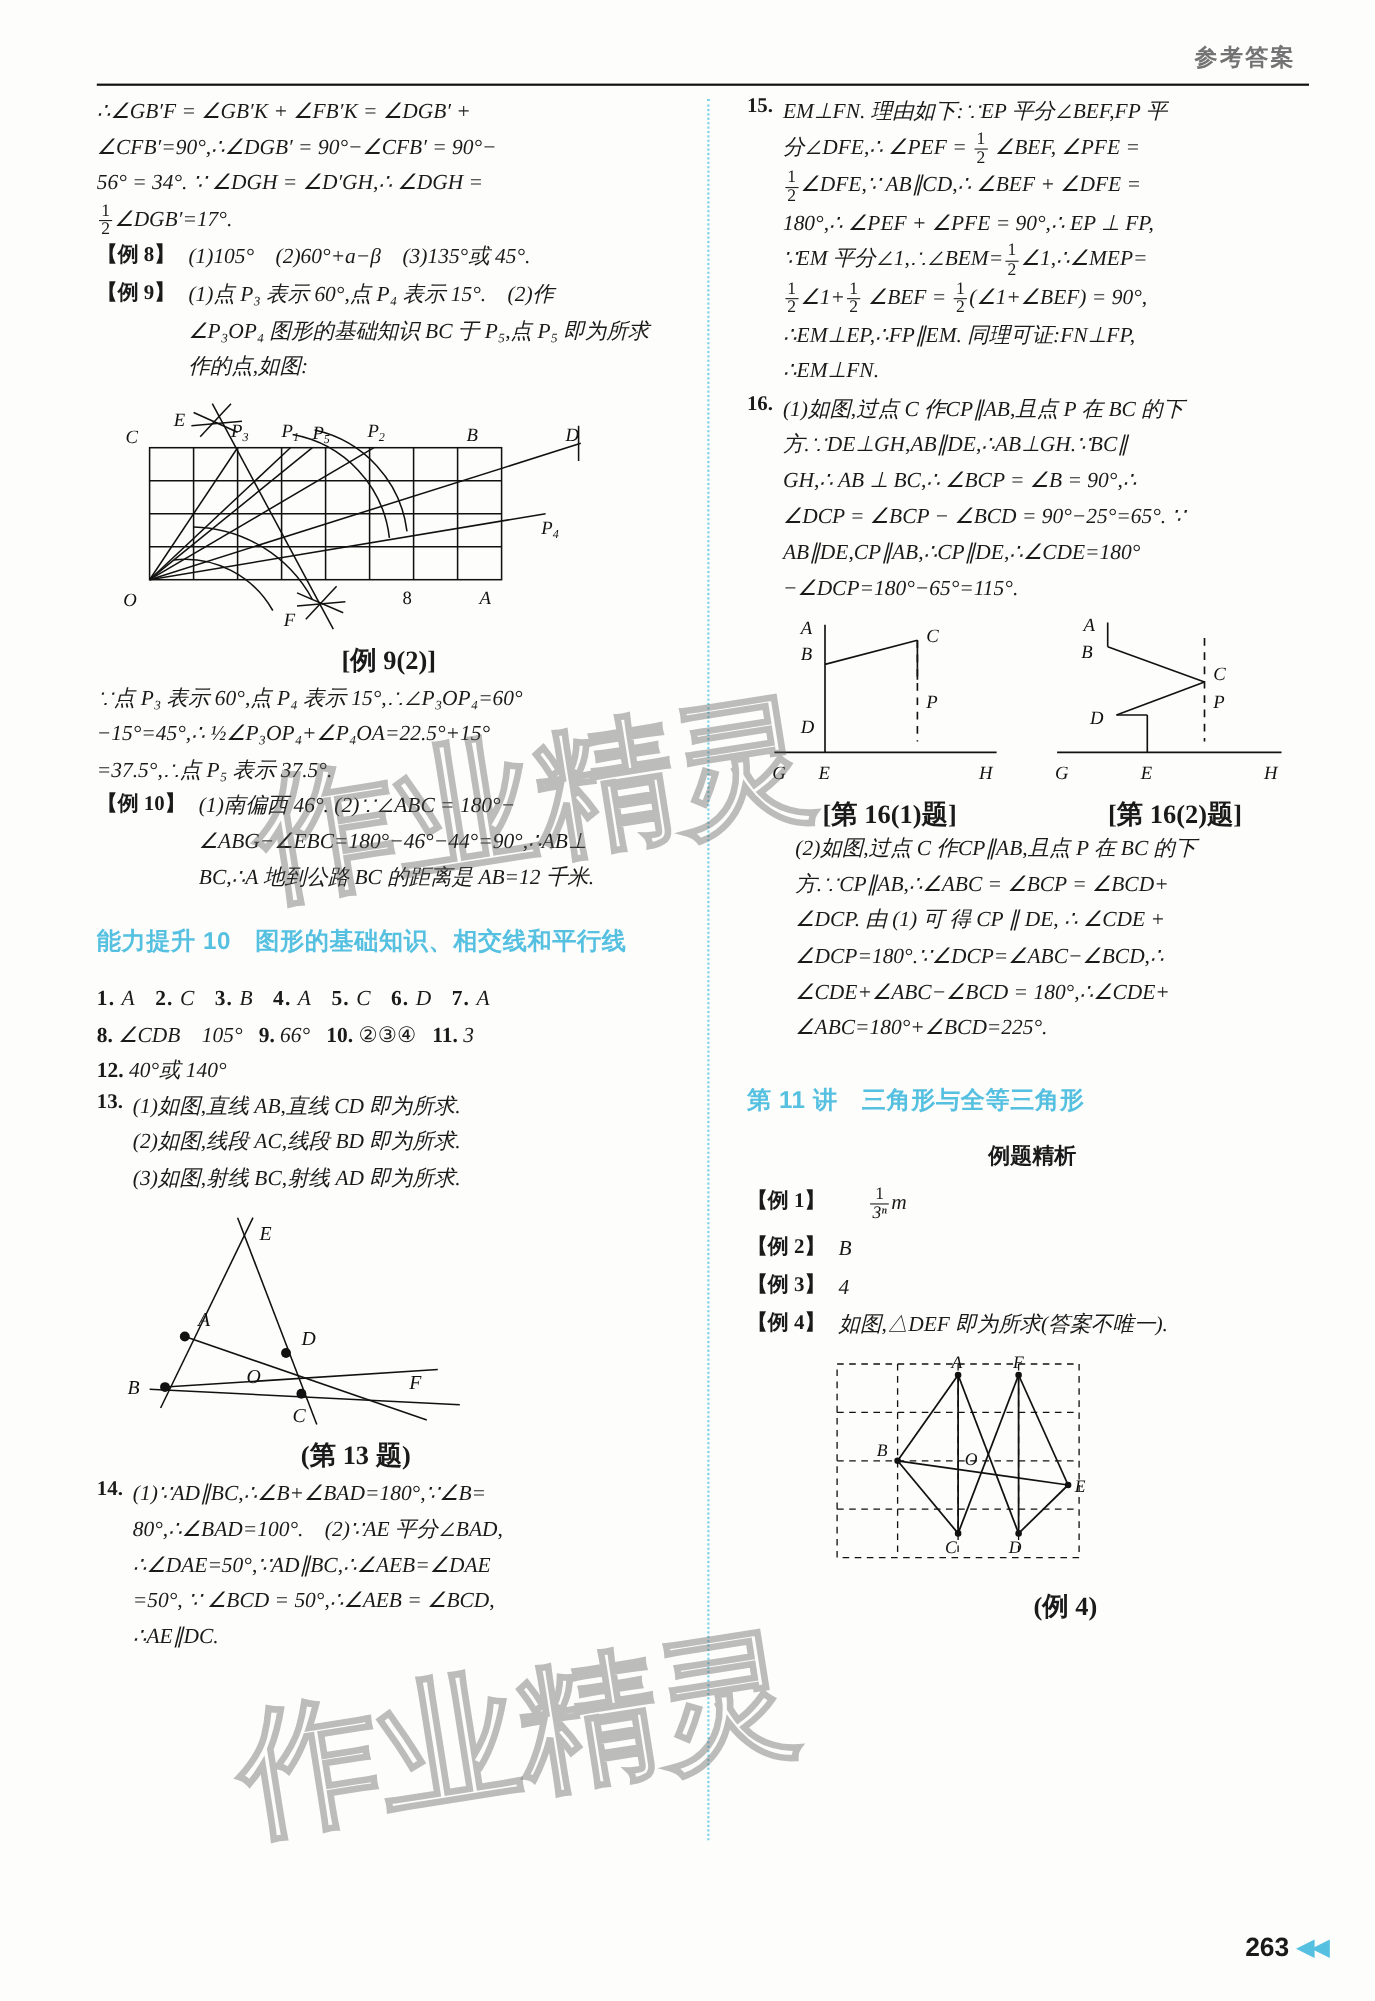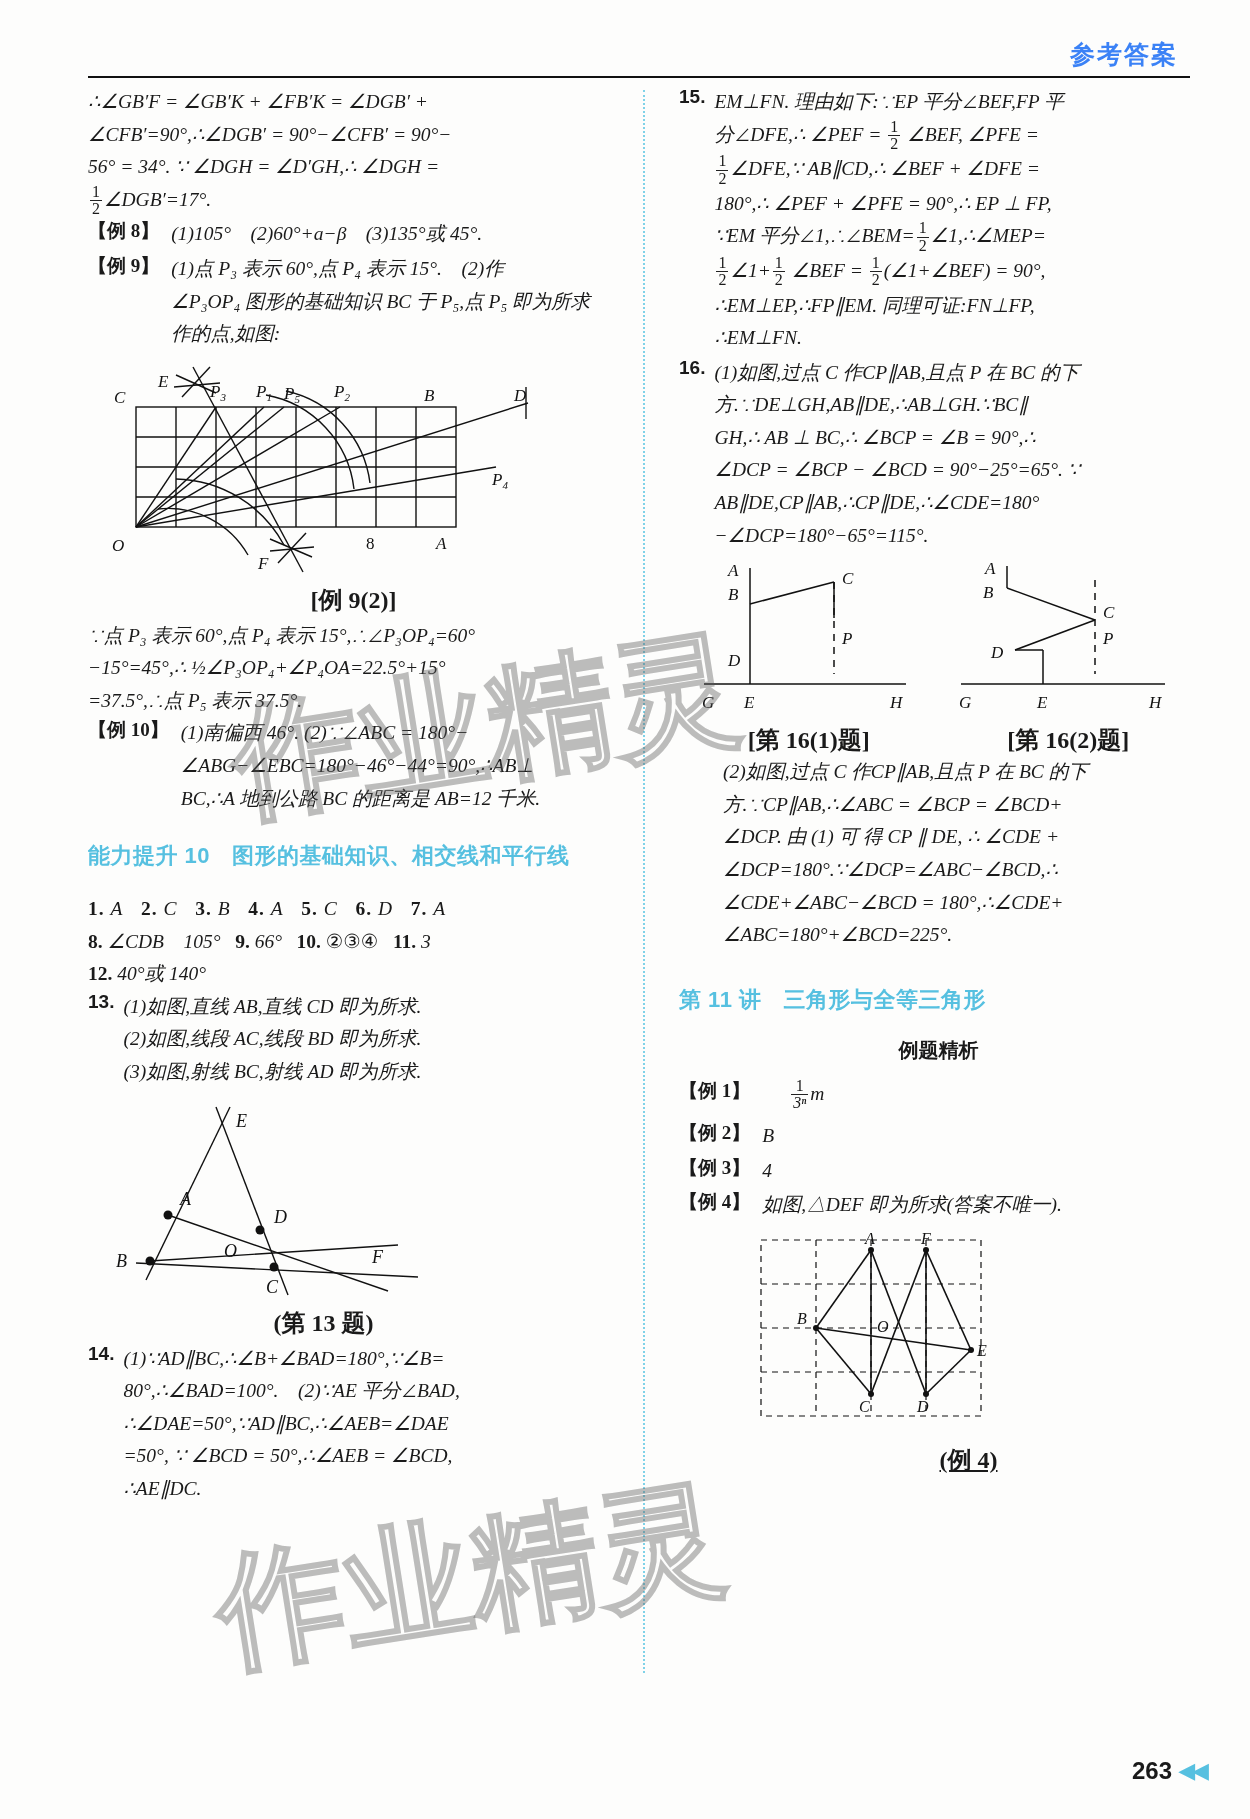--- a/index.html
+++ b/index.html
@@ -15,23 +15,23 @@
   .page {
     position: absolute; inset: 0;
     background: #fdfdfc;
   }
   
   .runhead {
     position: absolute;
     top: 38px; right: 72px;
     font-family: Liberation Serif, serif;
     font-weight: bold;
-    font-size: 25px;
+    font-size: 21px;
     letter-spacing: 2px;
-    color: #3b82f6;
+    color: #737373;
   }
   .runrule {
     position: absolute;
     top: 76px; left: 88px; right: 60px;
     height: 2px; background: #111;
   }
   
   .cols {
     position: absolute;
     top: 86px; left: 88px; right: 52px; bottom: 60px;
@@ -65,21 +65,21 @@
     vertical-align: -0.52em;
     text-align: center;
     font-size: 0.82em;
     line-height: 1.02;
     margin: 0 2px;
   }
   .frac .n { display:block; padding: 0 2px; }
   .frac .d { display:block; border-top: 1.4px solid #222; padding: 0 2px; }
   .item { display: flex; margin-bottom: 2px; }
   .item .lbl {
-    font-family: Liberation Sans, sans-serif;
+    font-family: Liberation Serif, serif;
     font-weight: bold;
     font-size: 19px;
     flex: 0 0 auto;
     padding-right: 9px;
     white-space: nowrap;
   }
   .item .bdy { flex: 1 1 auto; min-width: 0; }
   .ex-lbl {
     font-weight: bold;
     font-family: "Liberation Serif","DejaVu Serif", serif;
@@ -505,21 +505,21 @@
           <g font-family="Liberation Serif, serif" font-style="italic" font-size="16" fill="#111">
             <text x="126" y="12">A</text>
             <text x="182" y="12">F</text>
             <text x="58" y="92">B</text>
             <text x="138" y="100">O</text>
             <text x="238" y="124">E</text>
             <text x="120" y="180">C</text>
             <text x="178" y="180">D</text>
           </g>
         </svg>
-        <div class="figcap" style="margin-left:60px;text-decoration:underline;">(例 4)</div>
+        <div class="figcap" style="margin-left:60px;">(例 4)</div>
       </div>
 
     </div>
   </div>
 
   <div class="pagenum">263</div>
   <div class="pagearrows">◀◀</div>
 
   <div class="wm wm1">作业精灵</div>
   <div class="wm wm2">作业精灵</div>

